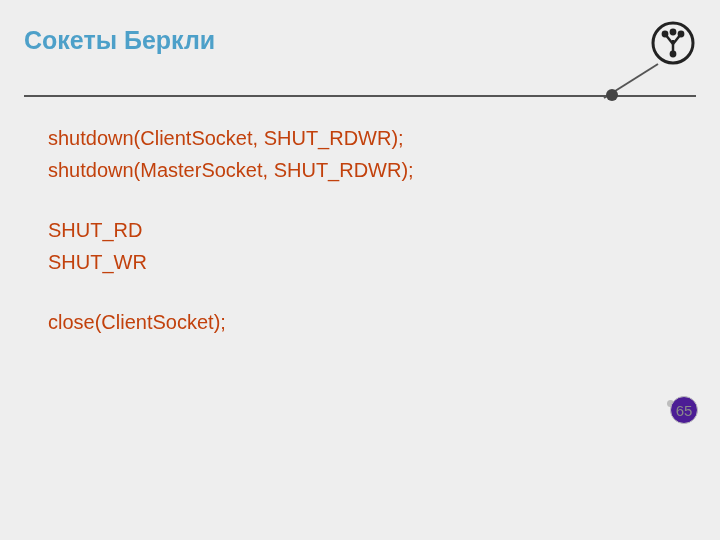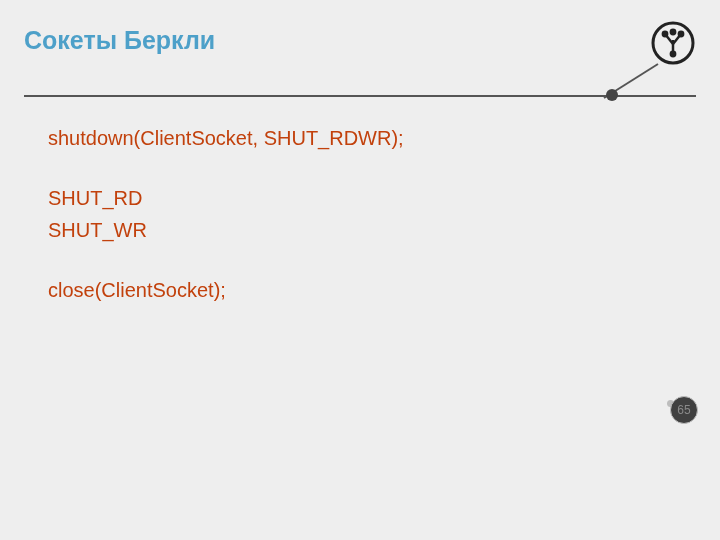--- a/index.html
+++ b/index.html
@@ -77,23 +77,23 @@
     position: absolute;
     right: 22px;
     bottom: 16px;
     width: 26px;
     height: 26px;
     border: 1px solid #bdbdbd;
     border-radius: 50%;
     display: flex;
     align-items: center;
     justify-content: center;
-    font-size: 12px;
+    font-size: 15px;
     color: #8a8a8a;
-    background: #404040;
+    background: #4c1d95;
   }
   .page-dot {
     position: absolute;
     right: 46px;
     bottom: 33px;
     width: 7px;
     height: 7px;
     background: #bdbdbd;
     border-radius: 50%;
   }
@@ -122,20 +122,21 @@
     <svg viewBox="0 0 64 44" width="64" height="44">
       <line x1="4" y1="40" x2="58" y2="6" stroke="#555" stroke-width="2"></line>
     </svg>
   </div>
 
   <div class="hrule"></div>
   <div class="node"></div>
 
   <div class="content">
     <div class="line">shutdown(ClientSocket, SHUT_RDWR);</div>
+    <div class="line">shutdown(MasterSocket, SHUT_RDWR);</div>
     <div class="gap"></div>
     <div class="line">SHUT_RD</div>
     <div class="line">SHUT_WR</div>
     <div class="gap"></div>
     <div class="line">close(ClientSocket);</div>
   </div>
 
   <div class="page-dot"></div>
   <div class="page-badge">
     <span>65</span>

